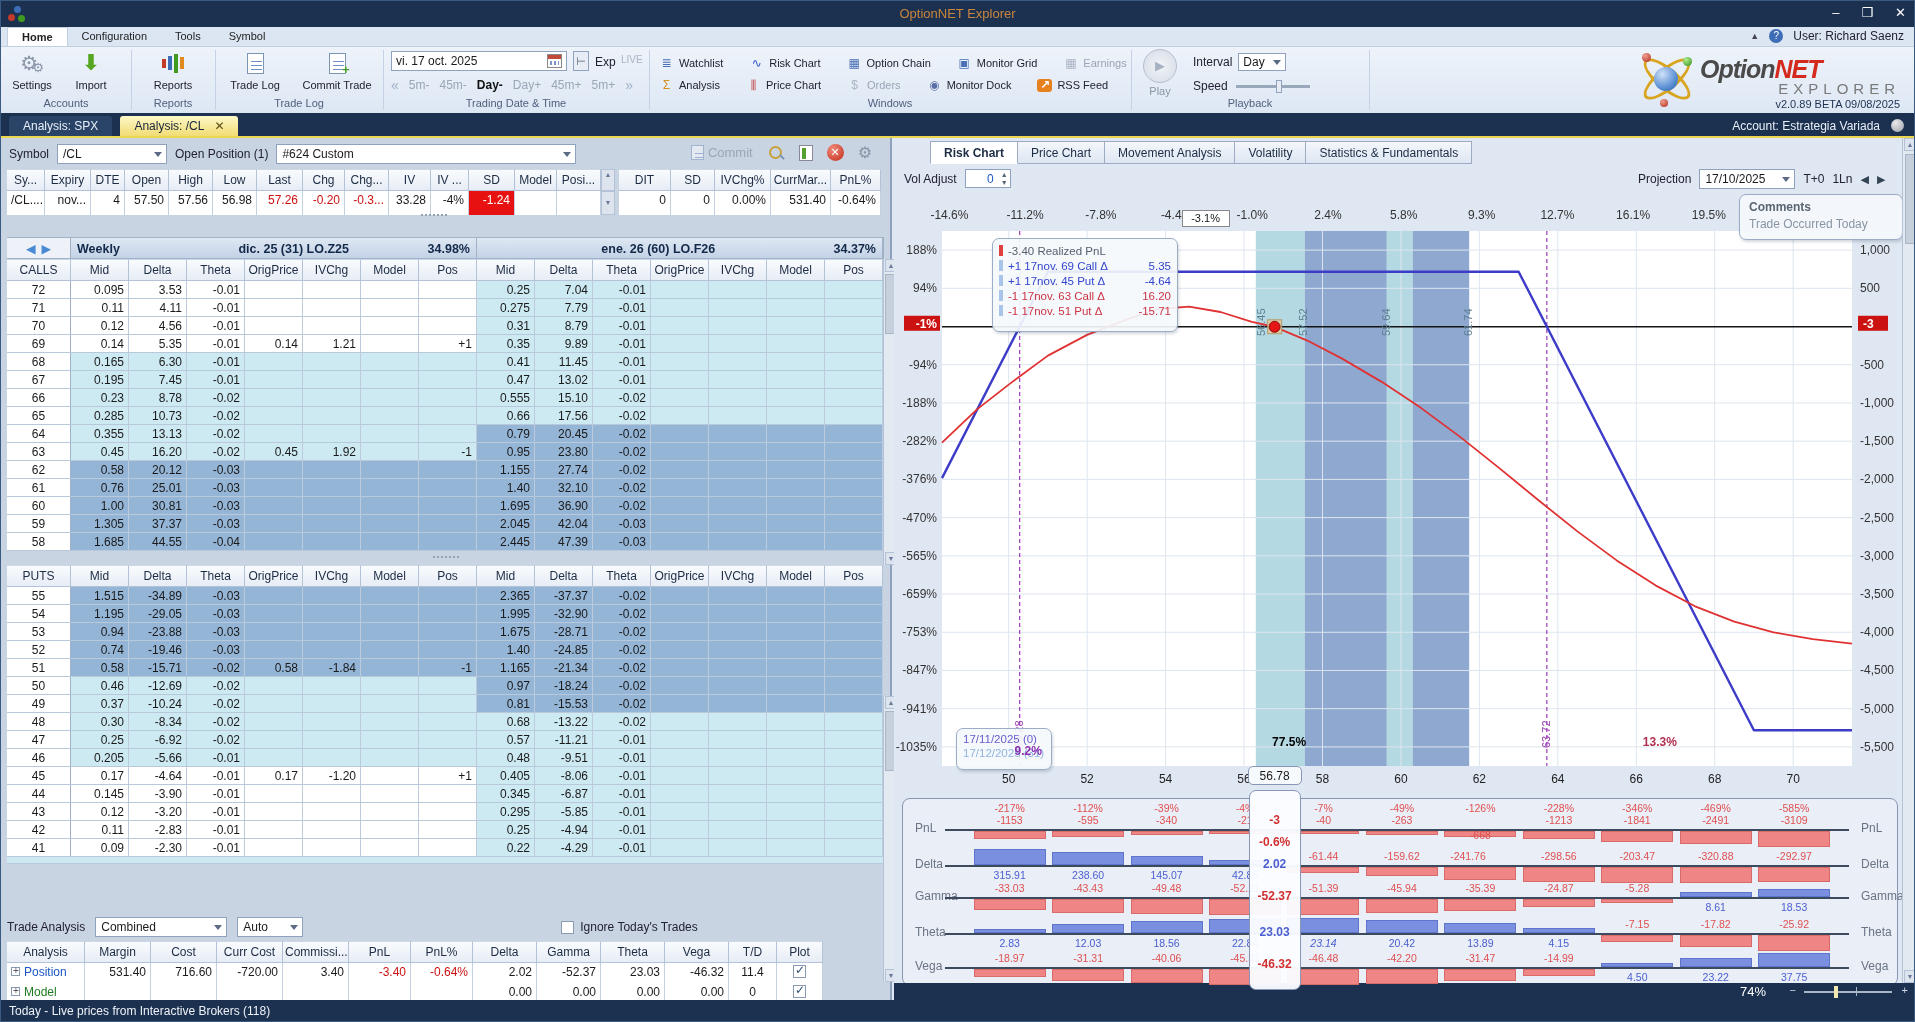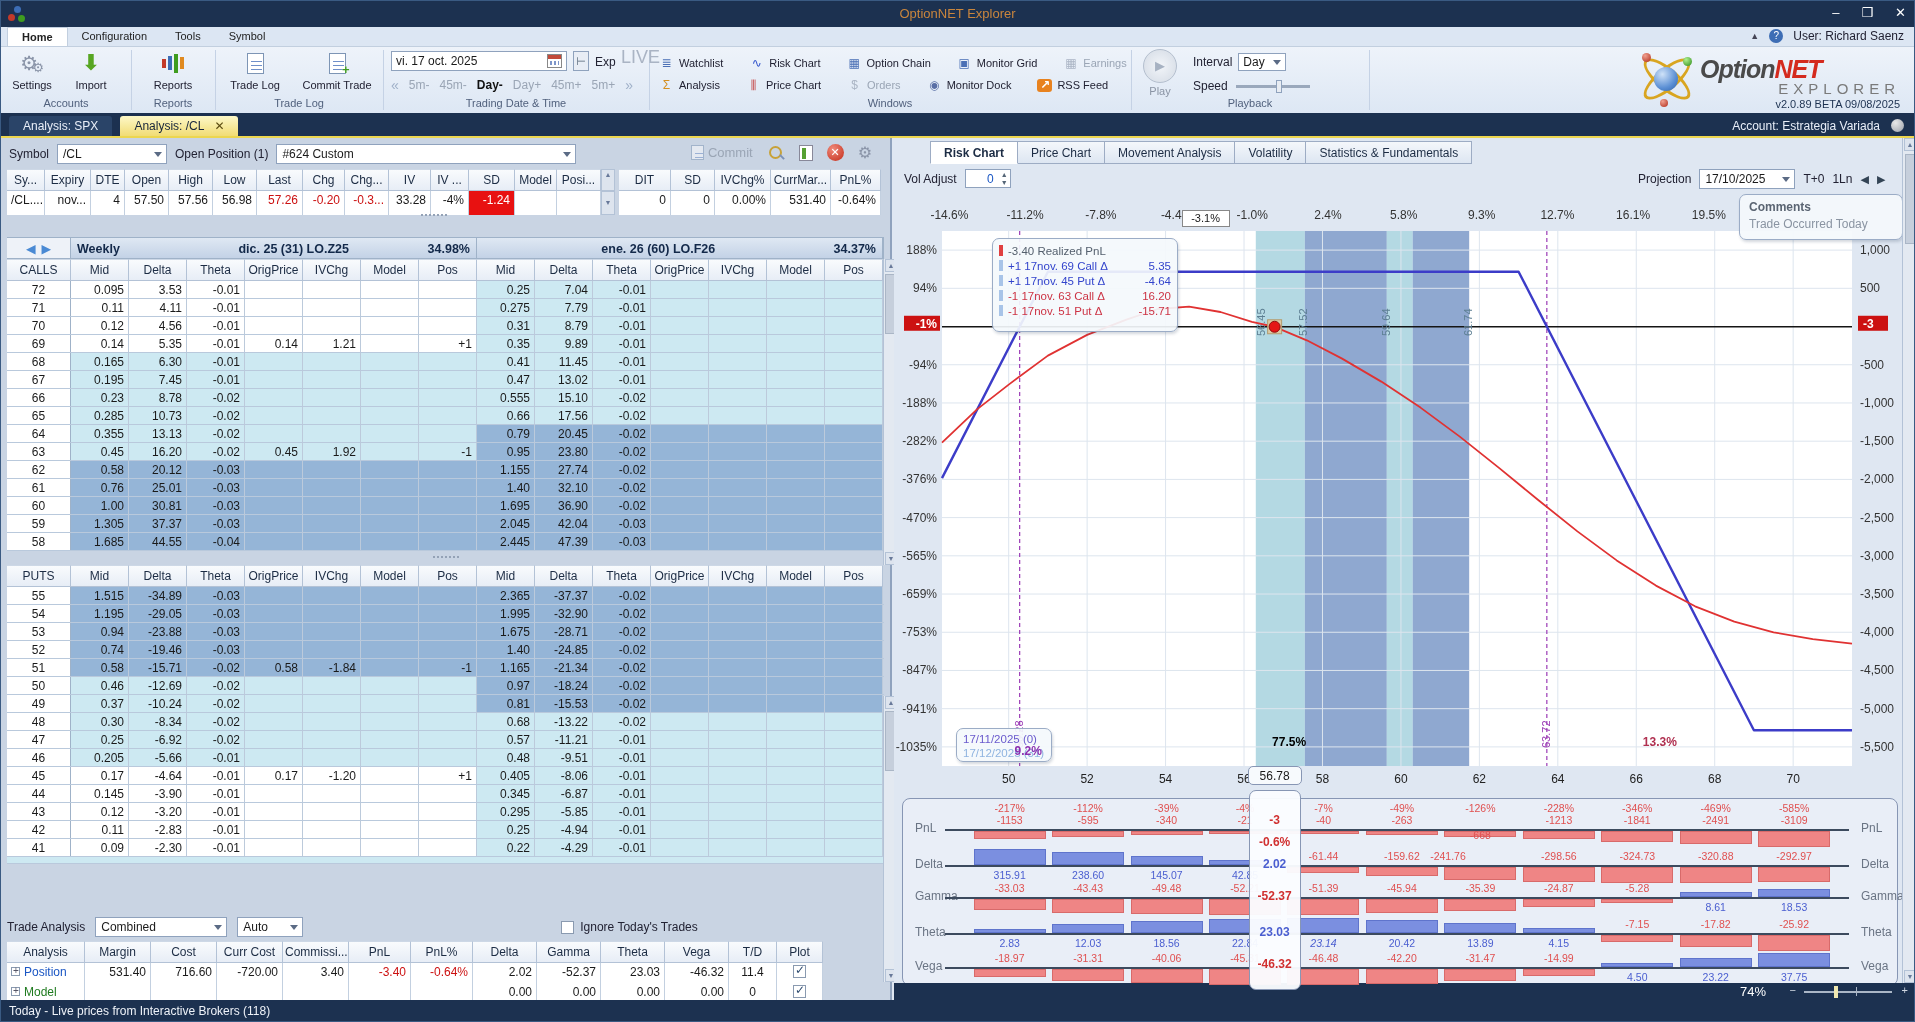--- a/index.html
+++ b/index.html
@@ -216,21 +216,21 @@
       <div class="rglabel">Trade Log</div>
     </div>
 
     <div class="rgroup" style="left:382px;width:266px">
       <div class="datebox" style="left:8px;width:176px">
         <span>vi. 17 oct. 2025</span>
         <span class="calicon" style="right:4px;"></span>
       </div>
       <div class="abs" style="left:190px;top:4px;width:16px;height:20px;background:#e8edf5;border:1px solid #8fa2bd;text-align:center;line-height:18px;color:#567;">⊢</div>
       <span class="abs lbl" style="left:212px;top:8px;">Exp</span>
-      <span class="abs" style="left:238px;top:0;color:#aab4c4;font-size:18px;">LIVE</span>
+      <span class="abs" style="left:238px;top:7px;color:#aab4c4;font-size:10px;">LIVE</span>
       <div class="stepsrow" style="left:8px;" id="steps-row">
           <span class="chev">«</span>
           <span>5m-</span>
           <span>45m-</span>
           <span class="on">Day-</span>
           <span>Day+</span>
           <span>45m+</span>
           <span>5m+</span>
           <span class="chev">»</span>
         </div>
@@ -1174,21 +1174,21 @@
               <span class="chip" style="background: rgb(168, 196, 232);"></span>
               <span>-1 17nov. 51 Put Δ</span>
               <span class="v">-15.71</span>
             </div>
           </div>
       </div>
       <div class="floatbox" style="left:845px;top:56px;width:164px;height:46px;padding:5px 9px;">
         <div style="color:#5a6472;font-weight:bold;font-size:12px;">Comments</div>
         <div style="color:#8a94a2;font-size:12px;margin-top:3px;">Trade Occurred Today</div>
       </div>
-      <div class="floatbox" style="left:62px;top:590px;width:96px;height:34px;padding:4px 6px;">
+      <div class="floatbox" style="left:62px;top:590px;width:96px;height:42px;padding:4px 6px;">
         <div style="color:#6a5acd;font-size:11.5px;">17/11/2025 (0)</div>
         <div style="color:#8fb4e0;font-size:11.5px;margin-top:2px;">17/12/2025 (31)</div>
       </div>
       <div id="prob-labels"></div>
       <div id="boxed-top" class="abs" style="height: 17px; background: rgb(255, 255, 255); border: 1px solid rgb(136, 136, 136); font-size: 11px; text-align: center; padding-top: 1px; z-index: 5; left: 287.586px; top: 72px; width: 48px;">-3.1%</div>
 
       <div class="greeksbox" id="greeks">
           <div class="gl" style="left: 12px; top: 22px;">PnL</div>
           <div class="gl" style="left: 958px; top: 22px;">PnL</div>
           <div class="gbase" style="left: 42px; width: 904px; top: 30px;"></div>
@@ -1267,21 +1267,21 @@
           <div class="gbar n" style="left: 462.922px; width: 72px; height: 14.4px; top: 100px;"></div>
           <div class="glab n" style="left: 498.922px; top: 83px;">-45.94</div>
           <div class="gbar p" style="left: 462.922px; width: 72px; height: 13.2px; top: 120.758px;"></div>
           <div class="glab p" style="left: 498.922px; top: 138px;">20.42</div>
           <div class="gbar n" style="left: 462.922px; width: 72px; height: 14.8px; top: 170px;"></div>
           <div class="glab n" style="left: 498.922px; top: 153px;">-42.20</div>
           <div class="gbar n" style="left: 541.371px; width: 72px; height: 5.8px; top: 32px;"></div>
           <div class="glab n" style="left: 577.371px; top: 3px;">-126%</div>
           <div class="glab n" style="left: 577.371px; top: 30px;">-668</div>
           <div class="gbar n" style="left: 541.371px; width: 72px; height: 12.7px; top: 68px;"></div>
-          <div class="glab n" style="left: 545px; top: 51px;">-241.76</div>
+          <div class="glab n" style="left: 565px; top: 51px;">-241.76</div>
           <div class="gbar n" style="left: 541.371px; width: 72px; height: 11.8px; top: 100px;"></div>
           <div class="glab n" style="left: 577.371px; top: 83px;">-35.39</div>
           <div class="gbar p" style="left: 541.371px; width: 72px; height: 10px; top: 124.034px;"></div>
           <div class="glab p" style="left: 577.371px; top: 138px;">13.89</div>
           <div class="gbar n" style="left: 541.371px; width: 72px; height: 11.8px; top: 170px;"></div>
           <div class="glab n" style="left: 577.371px; top: 153px;">-31.47</div>
           <div class="gbar n" style="left: 619.819px; width: 72px; height: 8.1px; top: 32px;"></div>
           <div class="glab n" style="left: 655.819px; top: 3px;">-228%</div>
           <div class="glab n" style="left: 655.819px; top: 15px;">-1213</div>
           <div class="gbar n" style="left: 619.819px; width: 72px; height: 15px; top: 68px;"></div>
@@ -1289,21 +1289,21 @@
           <div class="gbar n" style="left: 619.819px; width: 72px; height: 8.2px; top: 100px;"></div>
           <div class="glab n" style="left: 655.819px; top: 83px;">-24.87</div>
           <div class="gbar p" style="left: 619.819px; width: 72px; height: 5.1px; top: 128.919px;"></div>
           <div class="glab p" style="left: 655.819px; top: 138px;">4.15</div>
           <div class="gbar n" style="left: 619.819px; width: 72px; height: 7.2px; top: 170px;"></div>
           <div class="glab n" style="left: 655.819px; top: 153px;">-14.99</div>
           <div class="gbar n" style="left: 698.267px; width: 72px; height: 10.7px; top: 32px;"></div>
           <div class="glab n" style="left: 734.267px; top: 3px;">-346%</div>
           <div class="glab n" style="left: 734.267px; top: 15px;">-1841</div>
           <div class="gbar n" style="left: 698.267px; width: 72px; height: 16px; top: 68px;"></div>
-          <div class="glab n" style="left: 734.267px; top: 51px;">-324.73</div>
+          <div class="glab n" style="left: 734.267px; top: 51px;">-203.47</div>
           <div class="gbar n" style="left: 698.267px; width: 72px; height: 4.3px; top: 100px;"></div>
           <div class="glab n" style="left: 734.267px; top: 83px;">-5.28</div>
           <div class="gbar n" style="left: 698.267px; width: 72px; height: 6.6px; top: 136px;"></div>
           <div class="glab n" style="left: 734.267px; top: 119px;">-7.15</div>
           <div class="gbar p" style="left: 698.267px; width: 72px; height: 4.3px; top: 163.741px;"></div>
           <div class="glab p" style="left: 734.267px; top: 172px;">4.50</div>
           <div class="gbar n" style="left: 776.716px; width: 72px; height: 13.4px; top: 32px;"></div>
           <div class="glab n" style="left: 812.716px; top: 3px;">-469%</div>
           <div class="glab n" style="left: 812.716px; top: 15px;">-2491</div>
           <div class="gbar n" style="left: 776.716px; width: 72px; height: 15.8px; top: 68px;"></div>

